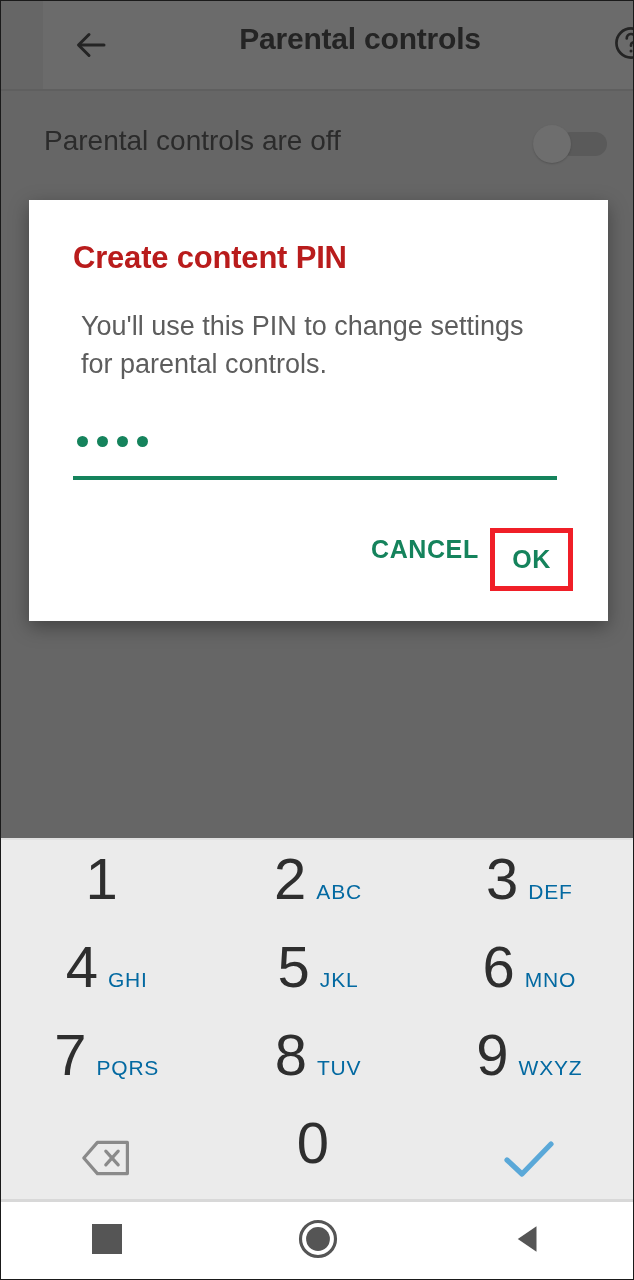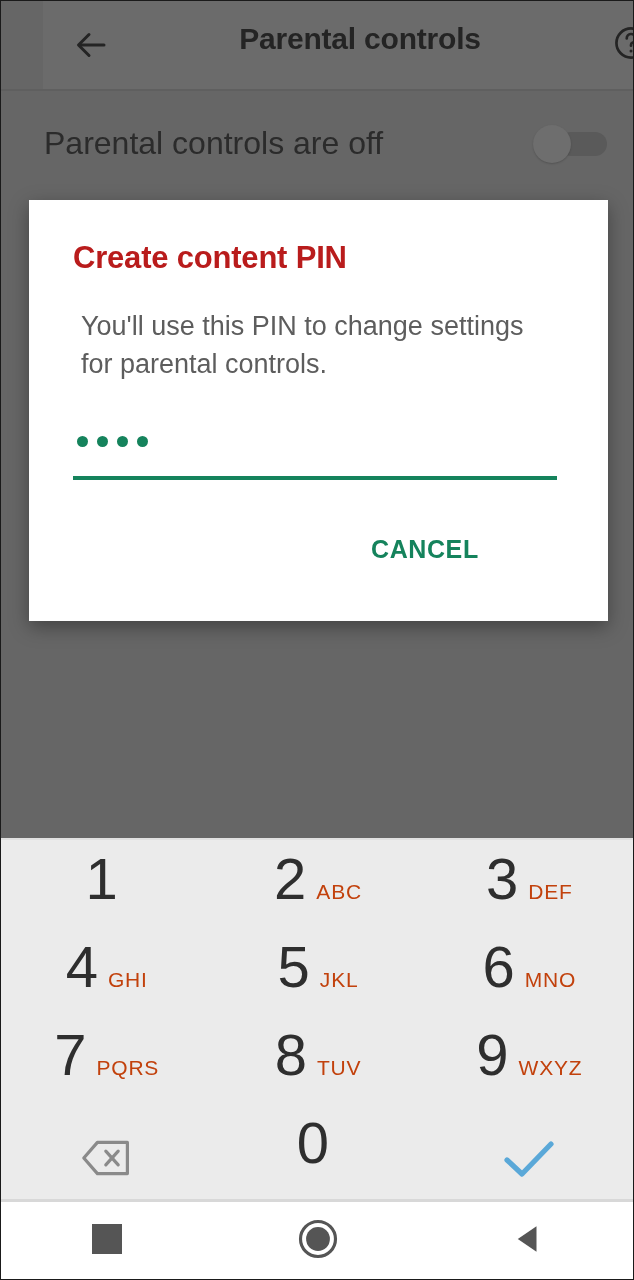--- a/index.html
+++ b/index.html
@@ -50,21 +50,21 @@
     display:flex; align-items:center; justify-content:center;
   }
 
   #toggle-row {
     position:absolute; left:0; top:91px;
     width:634px; height:124px;
     display:flex; align-items:center;
   }
   #toggle-label {
     position:absolute; left:43px; top:33px;
-    font-size:32px; color:#2b2b2b;
+    font-size:28px; color:#2b2b2b;
   }
   #toggle-switch {
     position:absolute; right:28px; top:32px;
     width:74px; height:38px;
   }
   #toggle-track {
     position:absolute; left:26px; top:8px;
     width:48px; height:24px; border-radius:12px;
     background:#5a5a5a;
   }
@@ -160,21 +160,21 @@
   }
   .key-inner {
     display:flex; align-items:baseline; gap:10px;
   }
   .key-digit {
     font-size:58px; font-weight:300; color:#2e2e2e;
     line-height:1;
     font-family:"Liberation Sans", sans-serif;
   }
   .key-letters {
-    font-size:21px; color:#c2410c; letter-spacing:0.8px;
+    font-size:21px; color:#0369a1; letter-spacing:0.8px;
   }
   .key-icon {
     flex:1; display:flex; align-items:center; justify-content:center;
     cursor:pointer;
   }
 
   
   #navbar {
     position:absolute; left:0; top:1198px;
     width:634px; height:80px;
@@ -241,20 +241,21 @@
         <span class="pin-dot"></span>
         <span class="pin-dot"></span>
       </div>
       <div id="pin-underline"></div>
     </div>
 
     <div id="dialog-actions">
       <button id="cancel-button">CANCEL</button>
     </div>
 
+    <div id="ok-button">OK</div>
 
   </div>
 
   <div id="keypad">
     <div id="keypad-top-line"></div>
 
     <div class="key-row" style="top:12px;">
       <div class="key">
         <div class="key-inner">
           <span class="key-digit">1</span>

